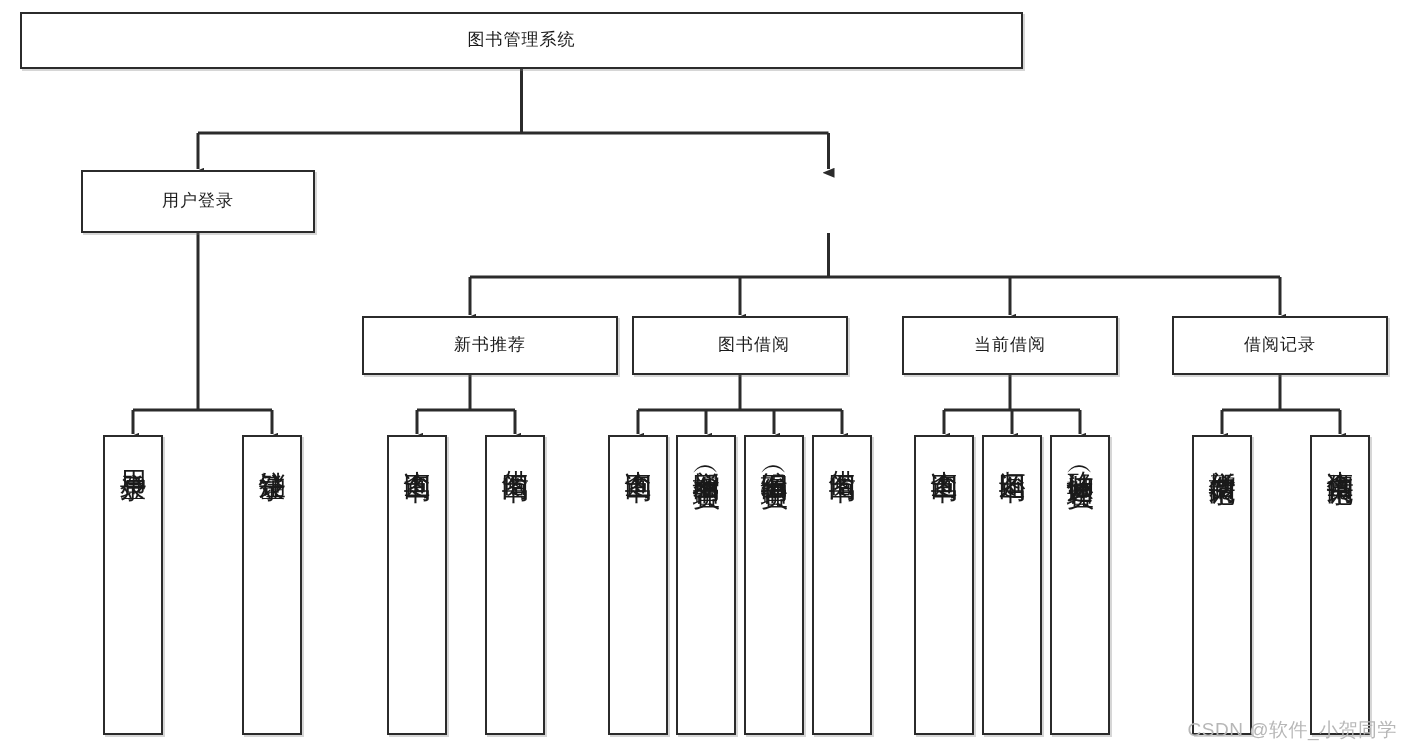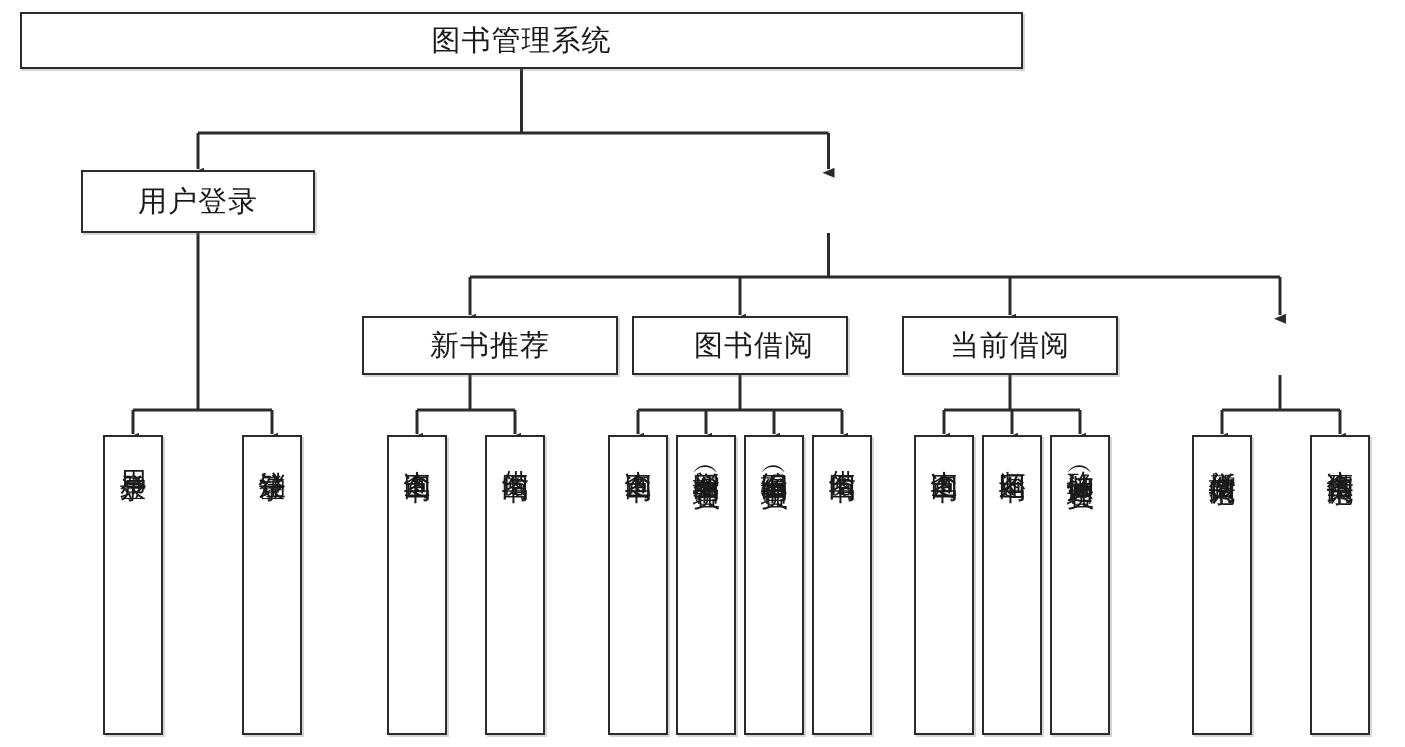--- a/index.html
+++ b/index.html
@@ -35,21 +35,21 @@
     justify-content: center;
     z-index: 3;
   }
   .node-label {
     color: #1a1a1a;
     text-align: center;
     line-height: 1.18;
     white-space: pre-wrap;
   }
   .horiz .node-label {
-    font-size: 29px;
+    font-size: 17px;
     letter-spacing: 1px;
   }
   .vert {
     align-items: flex-start;
     justify-content: center;
     padding-top: 12px;
   }
   .vert .node-label {
     writing-mode: vertical-rl;
     text-orientation: upright;
@@ -126,20 +126,23 @@
 
   <div class="node-box horiz" style="left: 362px; top: 316px; width: 256px; height: 59px;">
     <span class="node-label">新书推荐</span>
   </div>
   <div class="node-box horiz" style="left: 632px; top: 316px; width: 216px; height: 59px; padding-left: 28px;">
     <span class="node-label">图书借阅</span>
   </div>
   <div class="node-box horiz" style="left: 902px; top: 316px; width: 216px; height: 59px; font-family: Liberation Serif, serif;">
     <span class="node-label">当前借阅</span>
   </div>
+  <div class="node-box horiz" style="left: 1172px; top: 316px; width: 216px; height: 59px;">
+    <span class="node-label">借阅记录</span>
+  </div>
 
   <div class="node-box vert" style="left: 103px; top: 435px; width: 60px; height: 300px;">
     <span class="node-label">用户登录</span>
   </div>
   <div class="node-box vert" style="left: 242px; top: 435px; width: 60px; height: 300px;">
     <span class="node-label">注销登录</span>
   </div>
 
   <div class="node-box vert" style="left: 387px; top: 435px; width: 60px; height: 300px;">
     <span class="node-label">查询图书</span>
@@ -171,13 +174,14 @@
     <span class="node-label">确认归还（管理员）</span>
   </div>
 
   <div class="node-box vert" style="left: 1192px; top: 435px; width: 60px; height: 300px;">
     <span class="node-label">新增借阅记录</span>
   </div>
   <div class="node-box vert" style="left: 1310px; top: 435px; width: 60px; height: 300px;">
     <span class="node-label">查询借阅记录</span>
   </div>
 
+  <div class="watermark">CSDN @软件_小贺同学</div>
 </div>
 
 </body></html>

